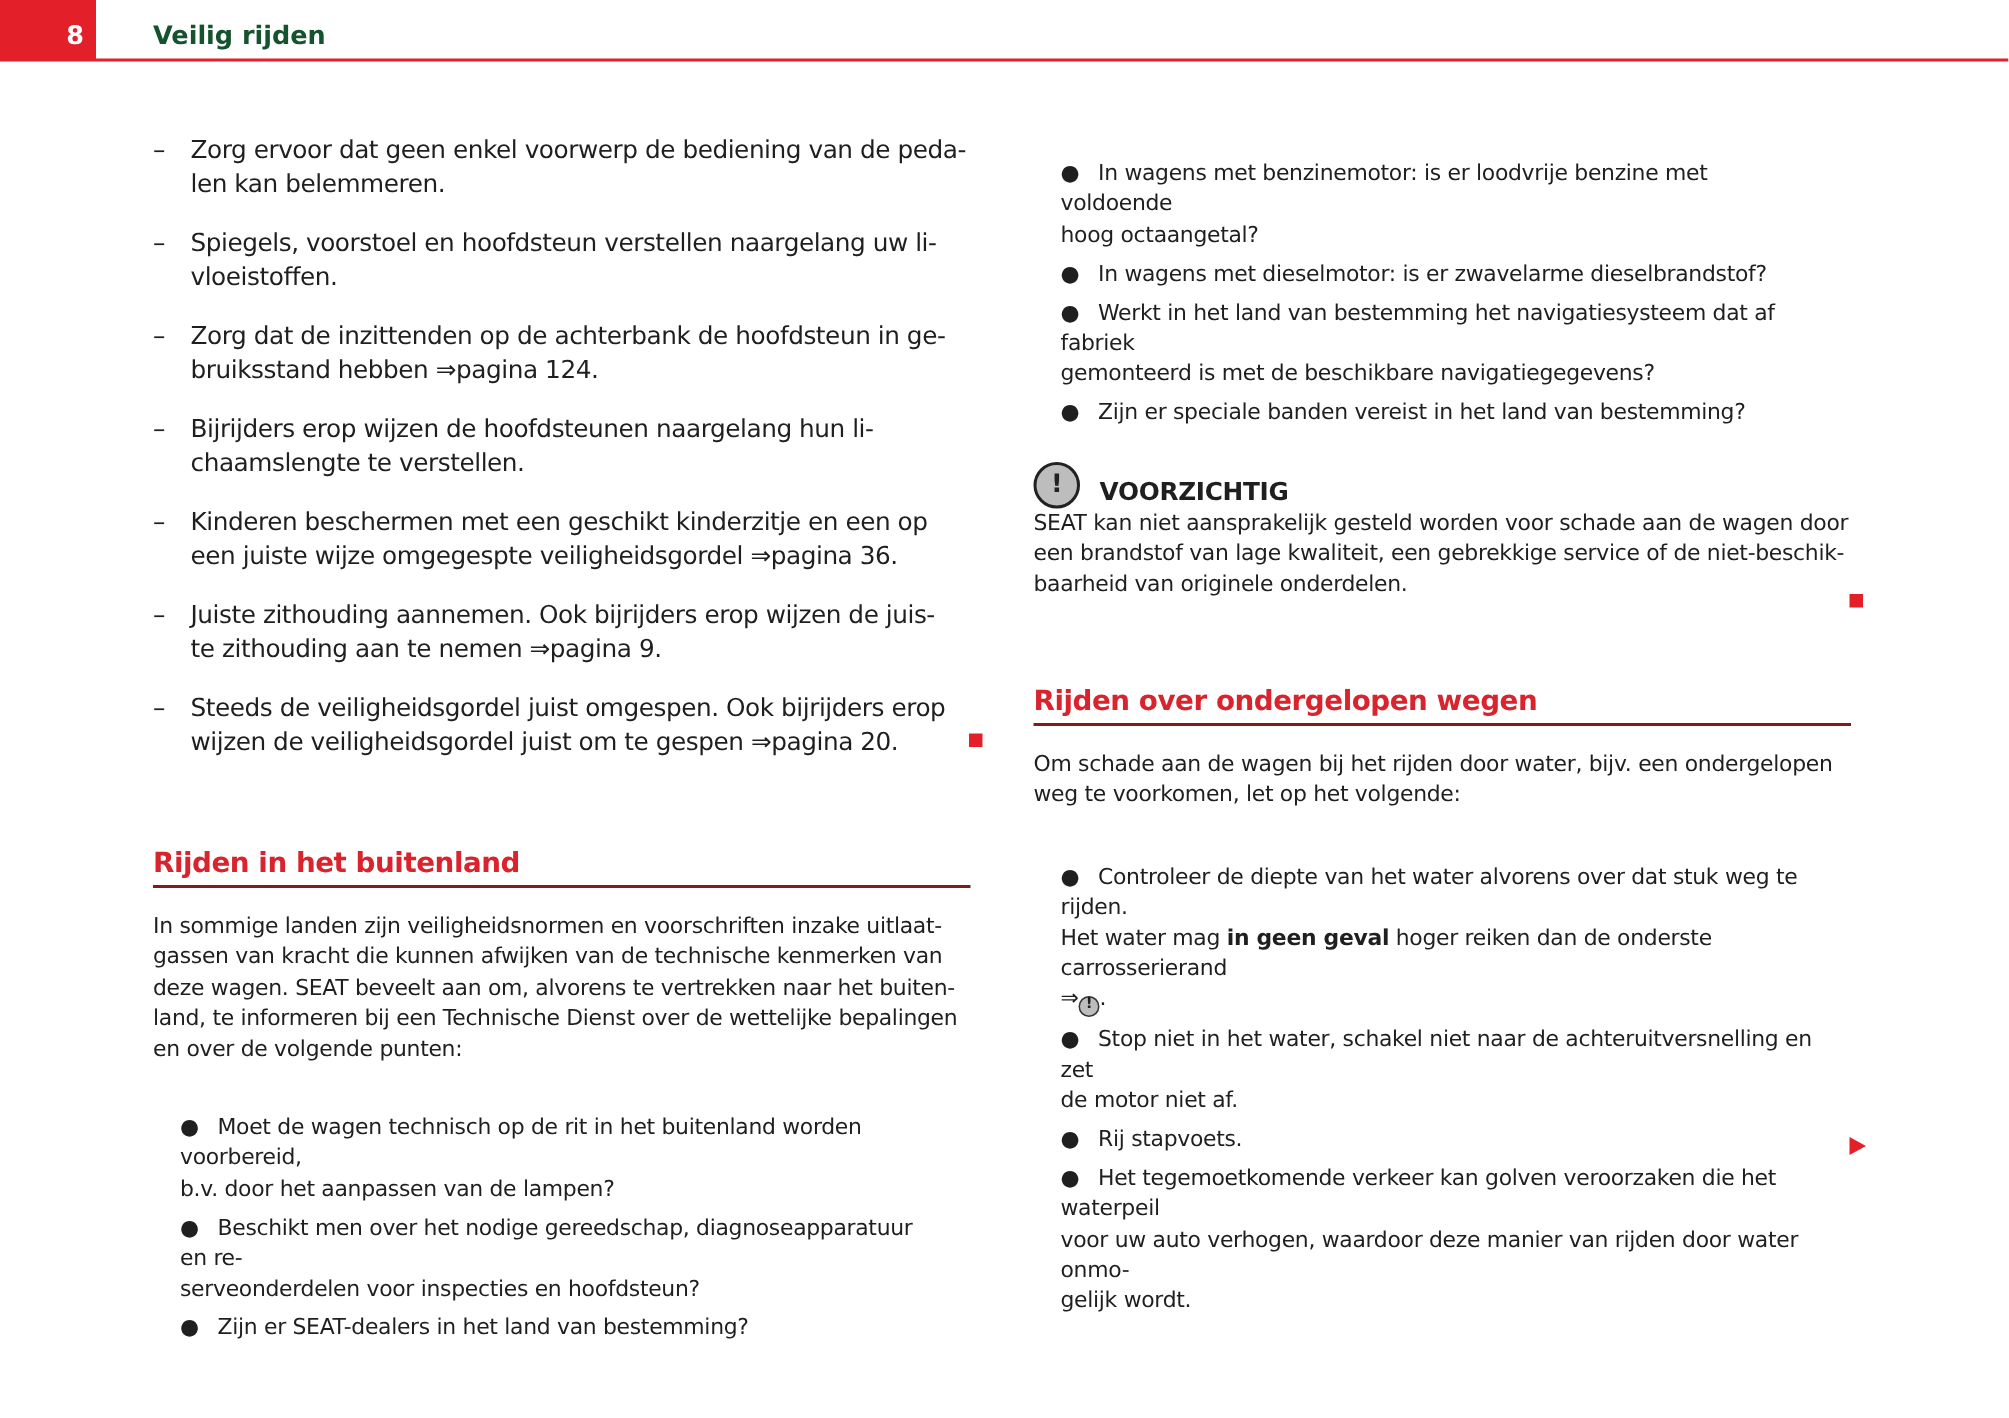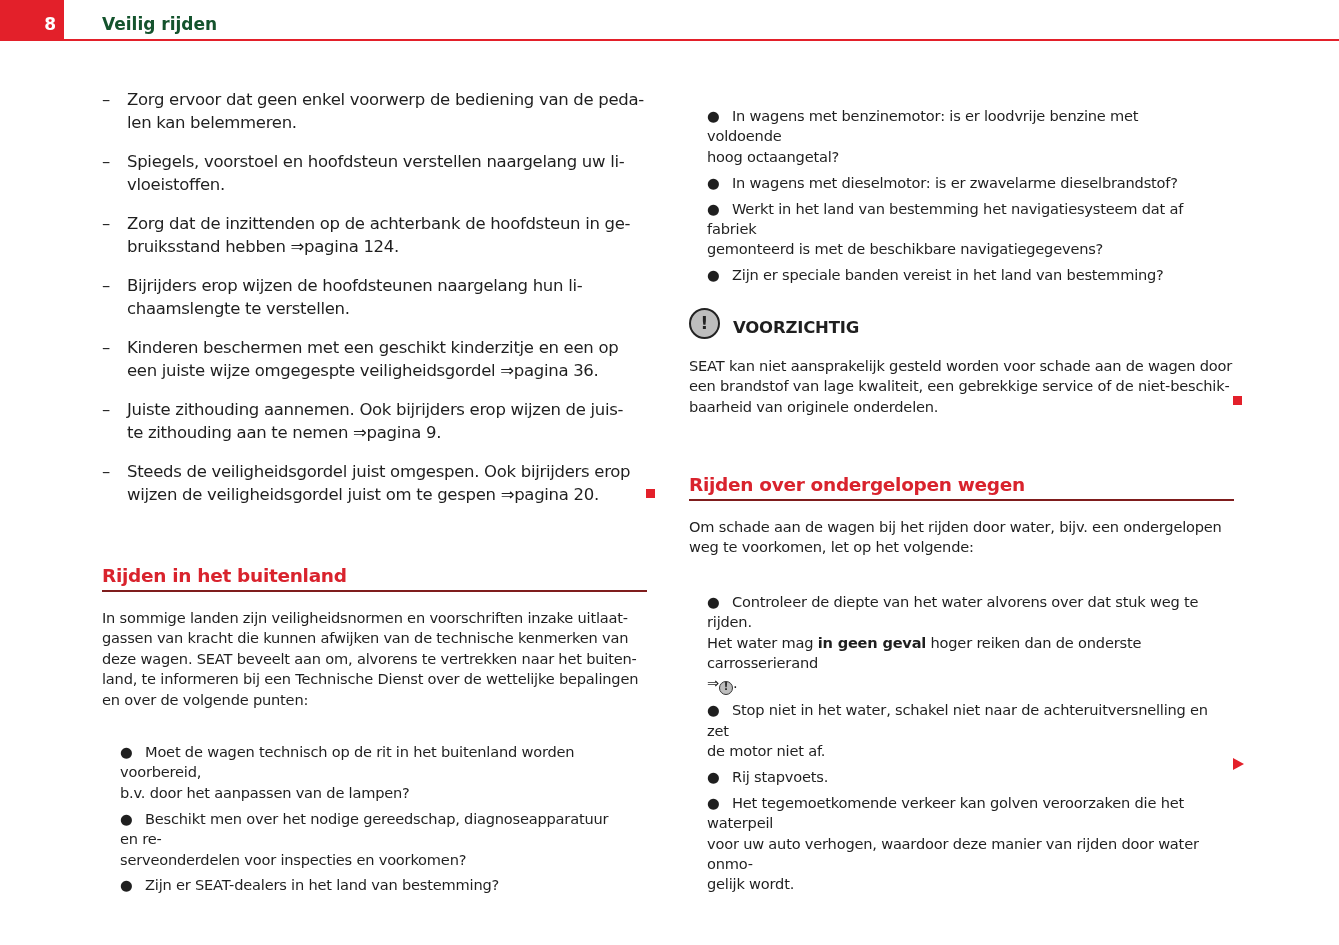--- a/index.html
+++ b/index.html
@@ -74,38 +74,38 @@
       <li class="dash-item"><span class="dash">–</span><span>Steeds de veiligheidsgordel juist omgespen. Ook bijrijders erop</span><br><span>wijzen de veiligheidsgordel juist om te gespen ⇒pagina 20.</span></li>
     </ul>
 
   <div style="height: 43px;"></div>
   <h2 class="section-title">Rijden in het buitenland</h2>
   <div style="height: 16px;"></div>
   <p class="para" id="left-intro"><span>In sommige landen zijn veiligheidsnormen en voorschriften inzake uitlaat-</span><br><span>gassen van kracht die kunnen afwijken van de technische kenmerken van</span><br><span>deze wagen. SEAT beveelt aan om, alvorens te vertrekken naar het buiten-</span><br><span>land, te informeren bij een Technische Dienst over de wettelijke bepalingen</span><br><span>en over de volgende punten:</span></p>
   <div style="height: 14px;"></div>
   <ul class="bullet-list" id="left-bullets">
       <li class="bullet-item"><span class="dot">●</span><span>Moet de wagen technisch op de rit in het buitenland worden voorbereid,</span><br><span>b.v. door het aanpassen van de lampen?</span></li>
-      <li class="bullet-item"><span class="dot">●</span><span>Beschikt men over het nodige gereedschap, diagnoseapparatuur en re-</span><br><span>serveonderdelen voor inspecties en voorkomen?</span></li>
+      <li class="bullet-item"><span class="dot">●</span><span>Beschikt men over het nodige gereedschap, diagnoseapparatuur en re-</span><br><span>serveonderdelen voor inspecties en hoofdsteun?</span></li>
       <li class="bullet-item"><span class="dot">●</span><span>Zijn er SEAT-dealers in het land van bestemming?</span></li>
     </ul>
 </div>
 
 <div class="col col-right">
   <ul class="bullet-list" id="right-bullets">
       <li class="bullet-item"><span class="dot">●</span><span>In wagens met benzinemotor: is er loodvrije benzine met voldoende</span><br><span>hoog octaangetal?</span></li>
       <li class="bullet-item"><span class="dot">●</span><span>In wagens met dieselmotor: is er zwavelarme dieselbrandstof?</span></li>
       <li class="bullet-item"><span class="dot">●</span><span>Werkt in het land van bestemming het navigatiesysteem dat af fabriek</span><br><span>gemonteerd is met de beschikbare navigatiegegevens?</span></li>
       <li class="bullet-item"><span class="dot">●</span><span>Zijn er speciale banden vereist in het land van bestemming?</span></li>
     </ul>
 
   <div class="warn-head">
     <div class="warn-icon">!</div>
     <div class="warn-title">VOORZICHTIG</div>
   </div>
-  <p class="para" id="caution-text" style="margin-top:17px;"><span>SEAT kan niet aansprakelijk gesteld worden voor schade aan de wagen door</span><br><span>een brandstof van lage kwaliteit, een gebrekkige service of de niet-beschik-</span><br><span>baarheid van originele onderdelen.</span></p>
+  <p class="para" id="caution-text" style="margin-top:0;"><span>SEAT kan niet aansprakelijk gesteld worden voor schade aan de wagen door</span><br><span>een brandstof van lage kwaliteit, een gebrekkige service of de niet-beschik-</span><br><span>baarheid van originele onderdelen.</span></p>
 
   <div style="height: 57px;"></div>
   <h2 class="section-title">Rijden over ondergelopen wegen</h2>
   <div style="height: 16px;"></div>
   <p class="para" id="right-intro"><span>Om schade aan de wagen bij het rijden door water, bijv. een ondergelopen</span><br><span>weg te voorkomen, let op het volgende:</span></p>
   <div style="height: 16px;"></div>
   <ul class="bullet-list" id="flood-bullets">
     <li class="bullet-item">
       <span class="dot">●</span><span>Controleer de diepte van het water alvorens over dat stuk weg te rijden.</span><br>
       <span>Het water mag </span><b>in geen geval</b><span> hoger reiken dan de onderste carrosserierand</span><br>

